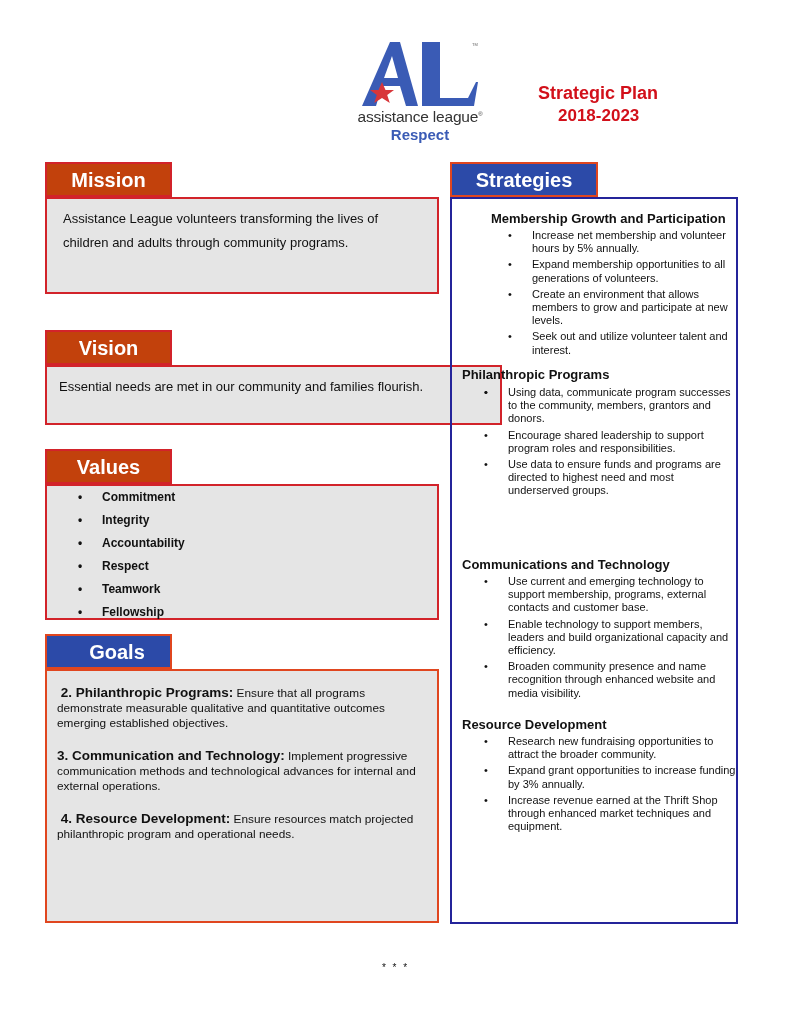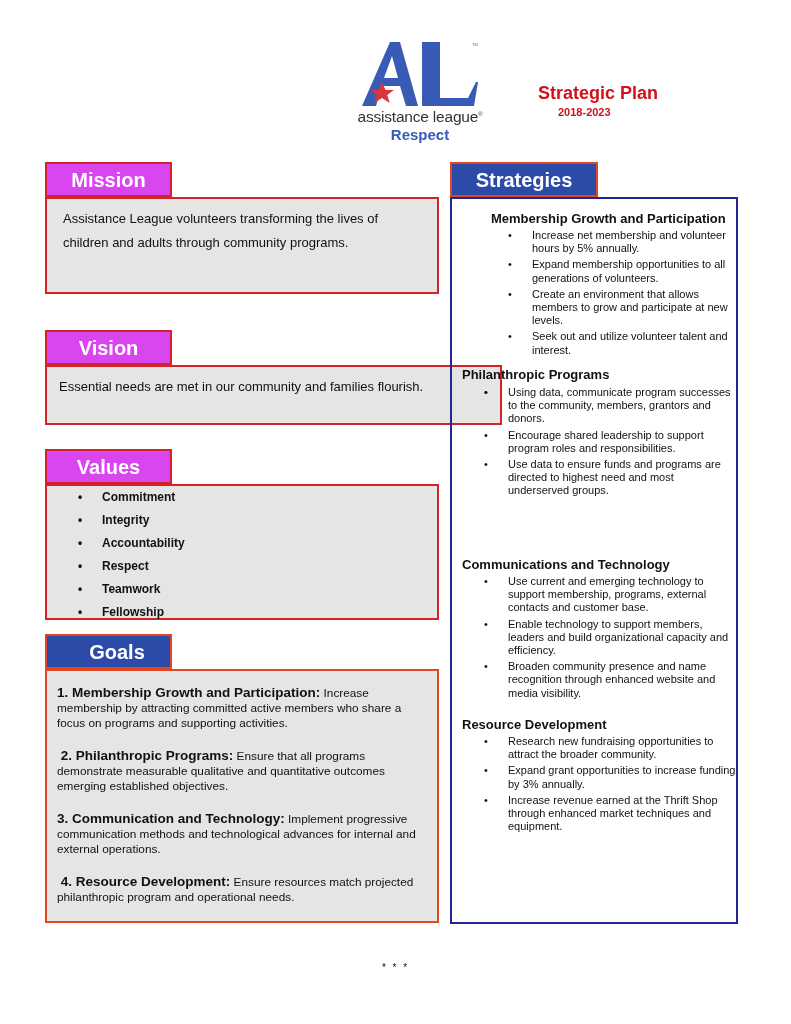--- a/index.html
+++ b/index.html
@@ -9,26 +9,26 @@
   
   .logo { position: absolute; left: 350px; top: 38px; width: 140px; height: 112px; }
   .logo svg { display: block; }
   .logo-text { position: absolute; left: 0; top: 70px; width: 140px; text-align: center;
                font-size: 15.5px; color: #333; letter-spacing: -0.2px; }
   .logo-text sup { font-size: 6px; }
   .logo-sub { position: absolute; left: 0; top: 88px; width: 140px; text-align: center;
               font-size: 15px; font-weight: bold; color: #3a5bb5; }
 
   .plan-title { position: absolute; left: 538px; top: 83px; font-size: 18px; font-weight: bold; color: #d2101a; }
-  .plan-years { position: absolute; left: 558px; top: 106px; font-size: 11px; font-weight: bold; color: #d2101a; }
+  .plan-years { position: absolute; left: 558px; top: 106px; font-size: 17px; font-weight: bold; color: #d2101a; }
 
   
   .tab { position: absolute; height: 35px; width: 127px; border: 2px solid #d2232a; box-sizing: border-box;
          color: #fff; font-weight: bold; font-size: 20px; line-height: 33px; text-align: center; }
-  .tab.navy { background: #d946ef; }
+  .tab.navy { background: #c2410c; }
   .tab.blue { background: #2c4aa8; border-color: #e0461f; }
 
   .box { position: absolute; border: 2px solid #d2232a; box-sizing: border-box; background: #e5e5e5; }
   .box.orange { border-color: #e0461f; }
 
   .mission-text { position: absolute; left: 16px; top: 8px; right: 12px; font-size: 13px; line-height: 24px; }
   .vision-text { position: absolute; left: 12px; top: 12px; right: 12px; font-size: 13px; line-height: 16px; }
 
   .values-list { list-style: none; margin: 0; padding: 0; position: absolute; left: 0; top: 2px; }
   .values-list li { position: relative; height: 23px; line-height: 19px; font-size: 12px; font-weight: bold; padding-left: 55px; }
@@ -87,21 +87,20 @@
     <li><span class="bullet">•</span><span>Accountability</span></li>
     <li><span class="bullet">•</span><span>Respect</span></li>
     <li><span class="bullet">•</span><span>Teamwork</span></li>
     <li><span class="bullet">•</span><span>Fellowship</span></li>
   </ul>
 </div>
 <div class="tab navy" style="left:45px; top:449px;">Values</div>
 
 <div class="box orange" style="left:45px; top:669px; width:394px; height:254px;">
   <div class="goals">
-    <div class="goal"><span class="gh">1. Membership Growth and Participation:</span><span> Increase membership by attracting committed active members who share a focus on programs and supporting activities.</span></div>
     <div class="goal"><span class="gh" style="white-space:pre"> 2. Philanthropic Programs:</span><span>  Ensure that all programs demonstrate measurable qualitative and quantitative outcomes emerging established objectives.</span></div>
     <div class="goal"><span class="gh">3. Communication and Technology:</span><span>  Implement progressive communication methods and technological advances for internal and external operations.</span></div>
     <div class="goal"><span class="gh" style="white-space:pre"> 4. Resource Development:</span><span>  Ensure resources match projected philanthropic program and operational needs.</span></div>
   </div>
 </div>
 <div class="tab blue" style="left:45px; top:634px;padding-left:17px;">Goals</div>
 
 <div class="strat-box">
   <div class="strat-section" style="top:12px; left:15px;margin-left:24px;">
     <div class="strat-head">Membership Growth and Participation</div>

